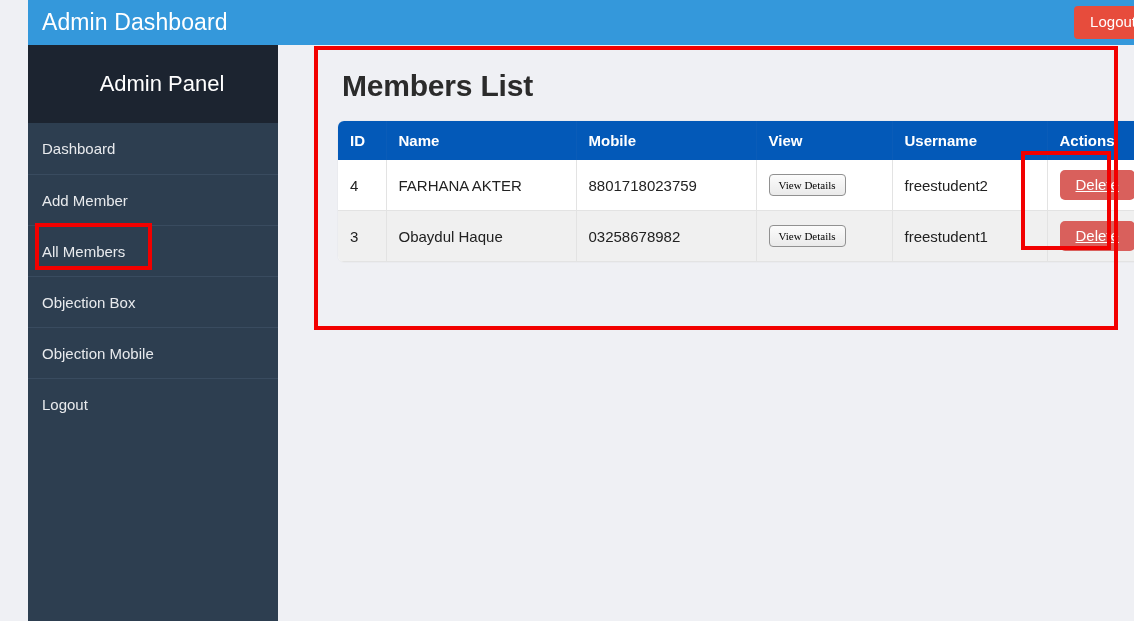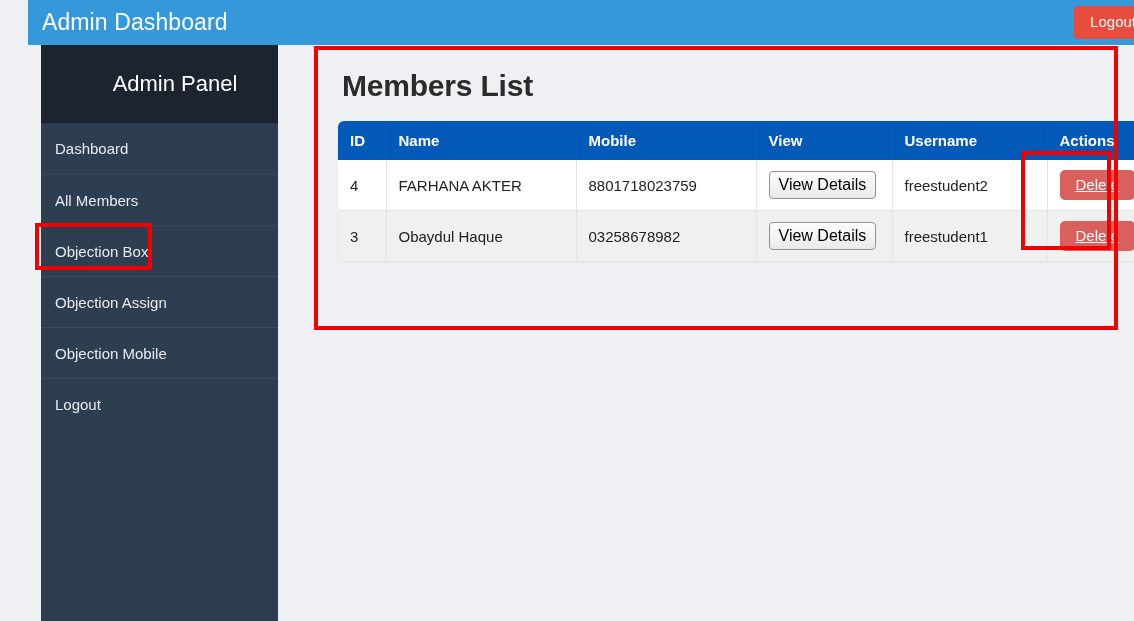--- a/index.html
+++ b/index.html
@@ -47,21 +47,21 @@
     font-family: "Liberation Sans", sans-serif;
     font-size: 15px;
     padding: 8px 16px;
     cursor: pointer;
     line-height: 1.1;
   }
 
   
   .sidebar {
     position: absolute;
-    top: 45px; left: 13px;
+    top: 45px; left: 0;
     width: 268px;
     height: 576px;
     background: #2d3e50;
   }
   .sidebar-header {
     height: 78px;
     background: #1c2430;
     display: flex;
     align-items: center;
     justify-content: center;
@@ -157,22 +157,22 @@
   table.members tbody tr:last-child td { border-bottom: 1px solid #e3e3e3; }
 
   .col-id      { width: 48px; }
   .col-name    { width: 190px; }
   .col-mobile  { width: 180px; }
   .col-view    { width: 136px; }
   .col-user    { width: 155px; }
   .col-actions { width: 110px; }
 
   .view-btn {
-    font-family: Liberation Sans, sans-serif;
-    font-size: 16px;
+    font-family: Liberation Serif, serif;
+    font-size: 11px;
     color: #000000;
     background: linear-gradient(#fcfcfc, #eaeaea);
     border: 1px solid #919191;
     border-radius: 4px;
     padding: 3px 9px;
     cursor: pointer;
     line-height: 1.3;
   }
   .delete-btn {
     display: inline-block;
@@ -221,27 +221,27 @@
     <button class="logout-btn">Logout</button>
   </div>
 
   <div class="sidebar">
     <div class="sidebar-header">Admin Panel</div>
     <div class="sidebar-menu">
       <div class="sidebar-item">
         <span>Dashboard</span>
       </div>
       <div class="sidebar-item sep">
+        <span>Add Member</span>
+      </div>
+      <div class="sidebar-item sep">
         <span>All Members</span>
       </div>
       <div class="sidebar-item sep">
         <span>Objection Box</span>
-      </div>
-      <div class="sidebar-item sep">
-        <span>Objection Assign</span>
       </div>
       <div class="sidebar-item sep">
         <span>Objection Mobile</span>
       </div>
       <div class="sidebar-item sep">
         <span>Logout</span>
       </div>
     </div>
   </div>
 

